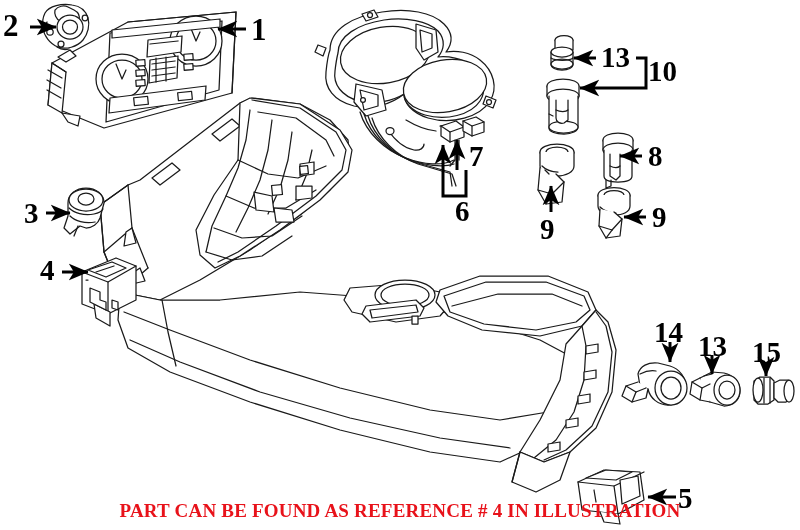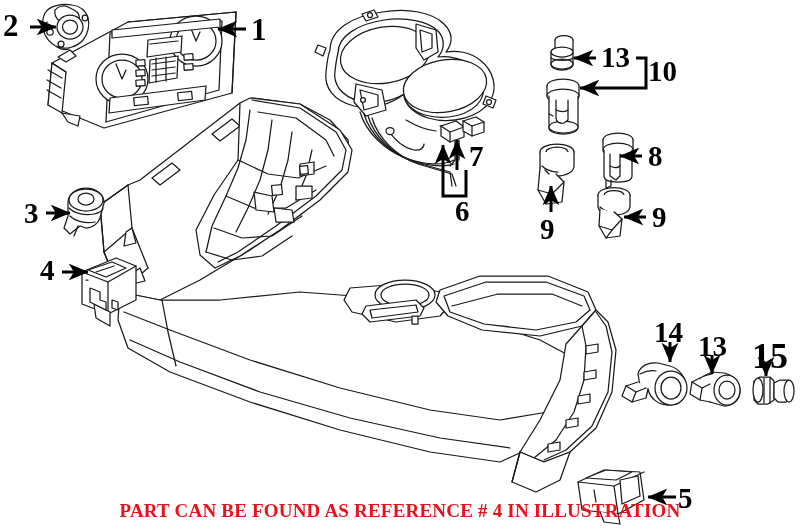--- a/index.html
+++ b/index.html
@@ -393,17 +393,17 @@
   <div class="callout" style="left:678px; top:484px; font-size:29px;">5</div>
   <div class="callout" style="left:455px; top:197px; font-size:29px;">6</div>
   <div class="callout" style="left:469px; top:142px; font-size:29px;">7</div>
   <div class="callout" style="left:648px; top:142px; font-size:29px;">8</div>
   <div class="callout" style="left:652px; top:203px; font-size:29px;">9</div>
   <div class="callout" style="left:648px; top:57px;  font-size:29px;font-family:Liberation Serif, serif;">10</div>
   <div class="callout" style="left:601px; top:43px;  font-size:29px;">13</div>
   <div class="callout" style="left:540px; top:215px; font-size:29px;">9</div>
   <div class="callout" style="left:698px; top:332px; font-size:29px;text-align:right;">13</div>
   <div class="callout" style="left:654px; top:318px; font-size:29px;text-align:right;">14</div>
-  <div class="callout" style="left:752px; top:338px; font-size:36px;">15</div>
+  <div class="callout" style="left:752px; top:338px; font-size:29px;">15</div>
 
   <div class="footer-note">PART CAN BE FOUND AS REFERENCE # 4 IN ILLUSTRATION</div>
 
 </div>
 
 </body></html>

